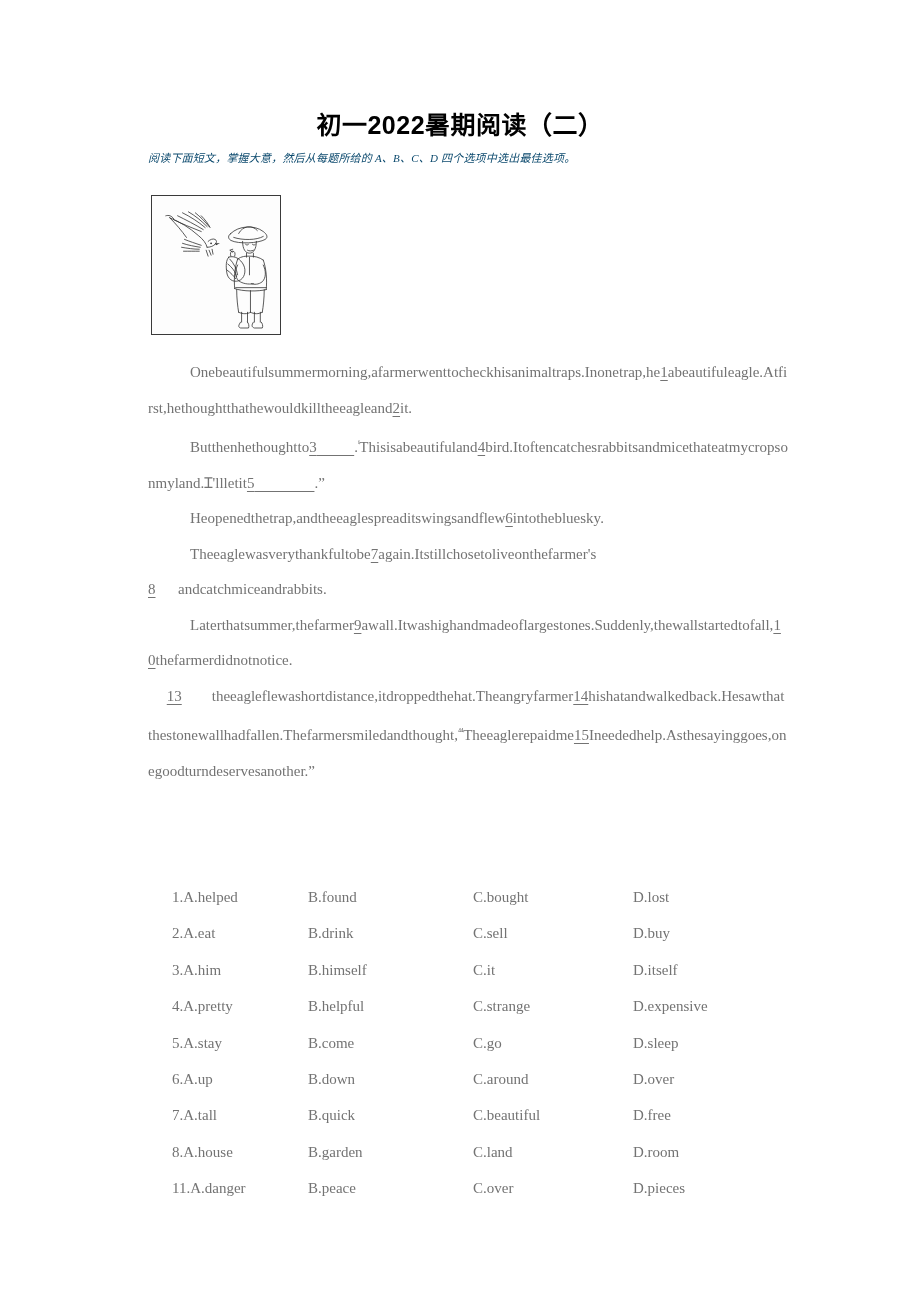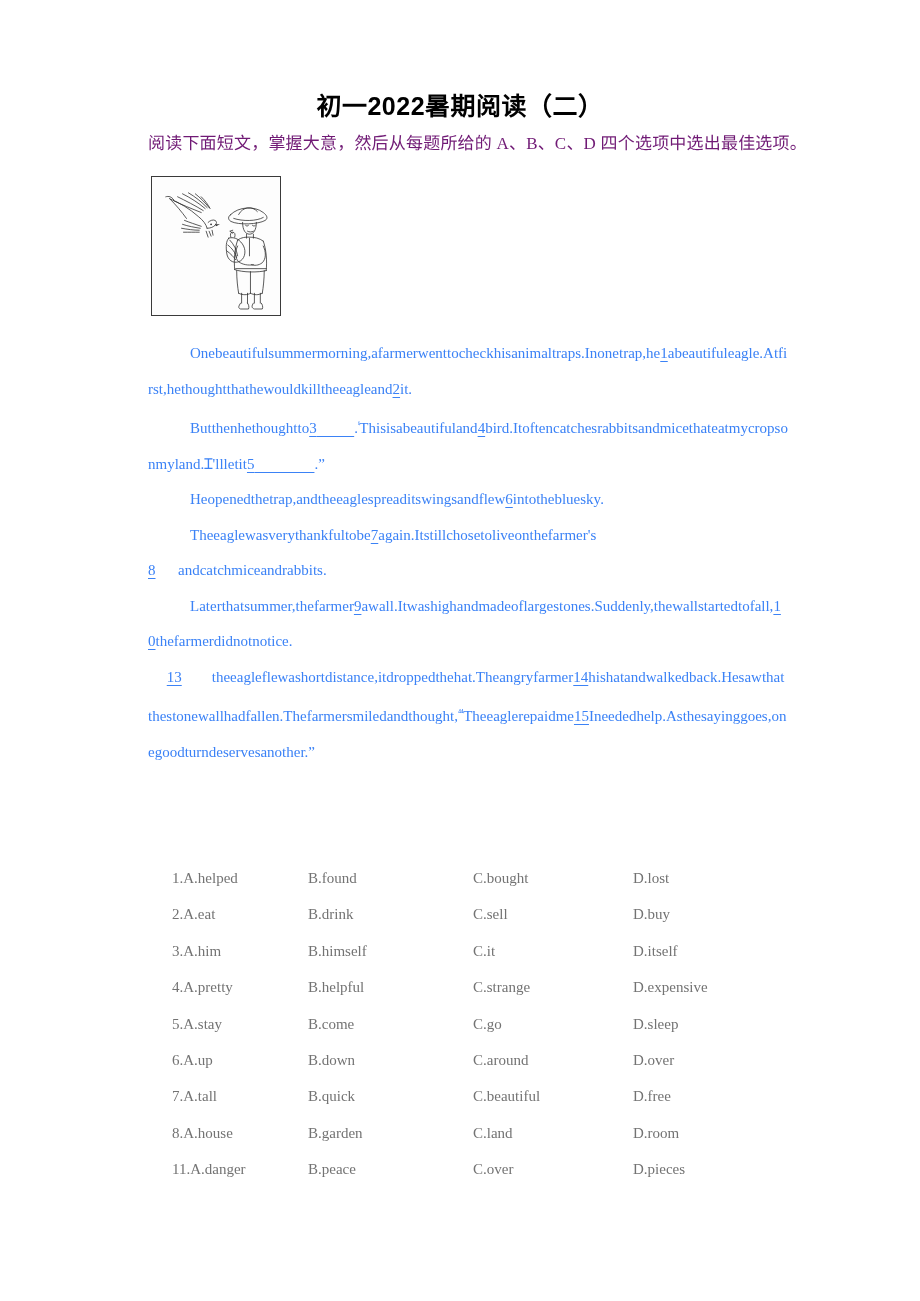--- a/index.html
+++ b/index.html
@@ -13,20 +13,21 @@
     height: 1301px;
     position: relative;
     font-family: "Liberation Serif", "DejaVu Serif", serif;
     color: #0b0b0b;
     overflow: hidden;
   }
   .page {
     position: absolute;
     inset: 0;
     padding: 8px;
+    margin-top: 19px;
   }
 
   
   .doc-title {
     position: absolute;
     top: 76px;
     left: 0;
     width: 920px;
     text-align: center;
     font-family: "Liberation Sans", "DejaVu Sans", sans-serif;
@@ -36,24 +37,25 @@
     color: #000;
     line-height: 1.1;
   }
 
   
   .instruction {
     position: absolute;
     top: 131px;
     left: 148px;
     width: 680px;
-    font-size: 17px;
+    font-size: 11px;
     line-height: 1.5;
-    color: #701a75;
+    color: #0c4a6e;
     letter-spacing: 0.2px;
+    font-style: italic;
   }
 
   
   .illustration {
     position: absolute;
     top: 176px;
     left: 151px;
     width: 130px;
     height: 140px;
     border: 1px solid #3a3a3a;
@@ -63,21 +65,21 @@
   }
   .illustration svg { display: block; width: 100%; height: 100%; }
 
   
   .passage {
     position: absolute;
     top: 336px;
     left: 148px;
     width: 640px;
     font-size: 15px;
-    color: #3b82f6;
+    color: #737373;
   }
   .passage p {
     margin: 0 0 0 0;
     line-height: 35.5px;
     text-align: left;
     word-break: break-all;
     overflow-wrap: anywhere;
   }
   .passage p.indent { text-indent: 42px; }
 

